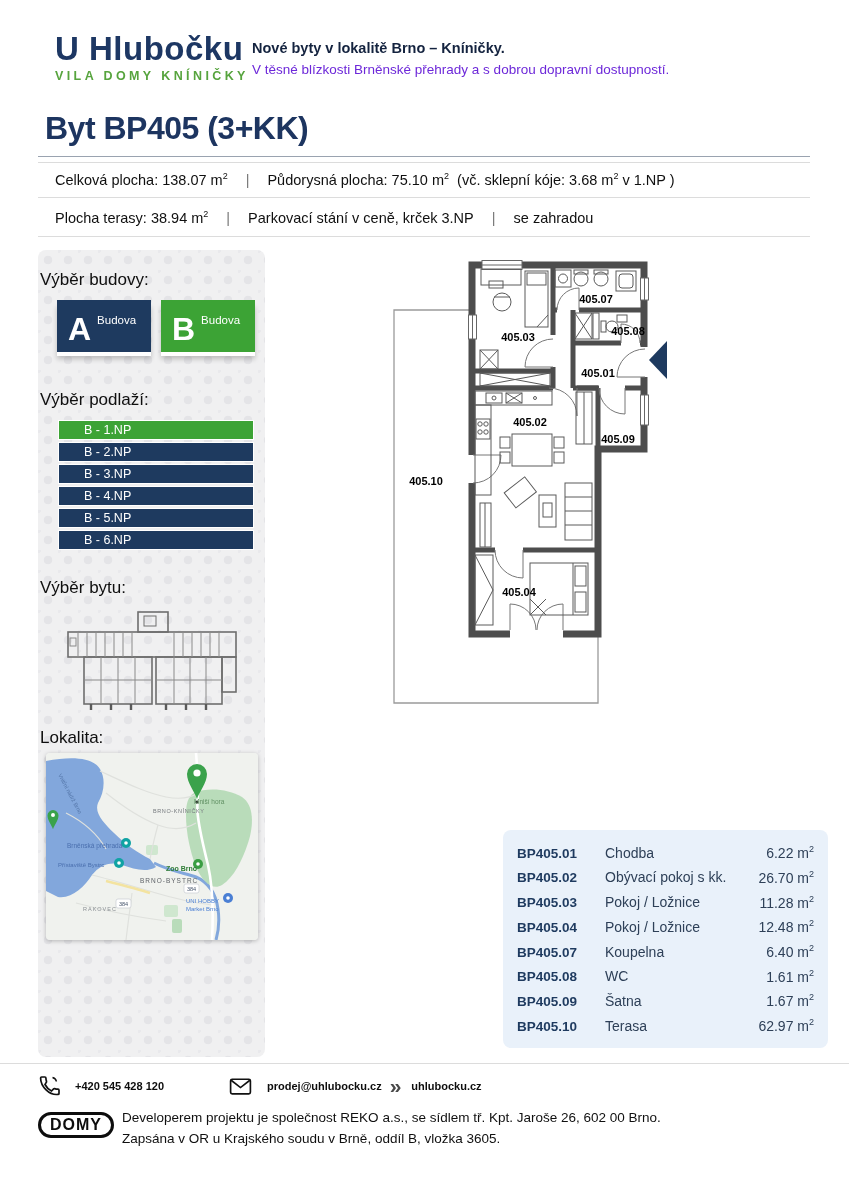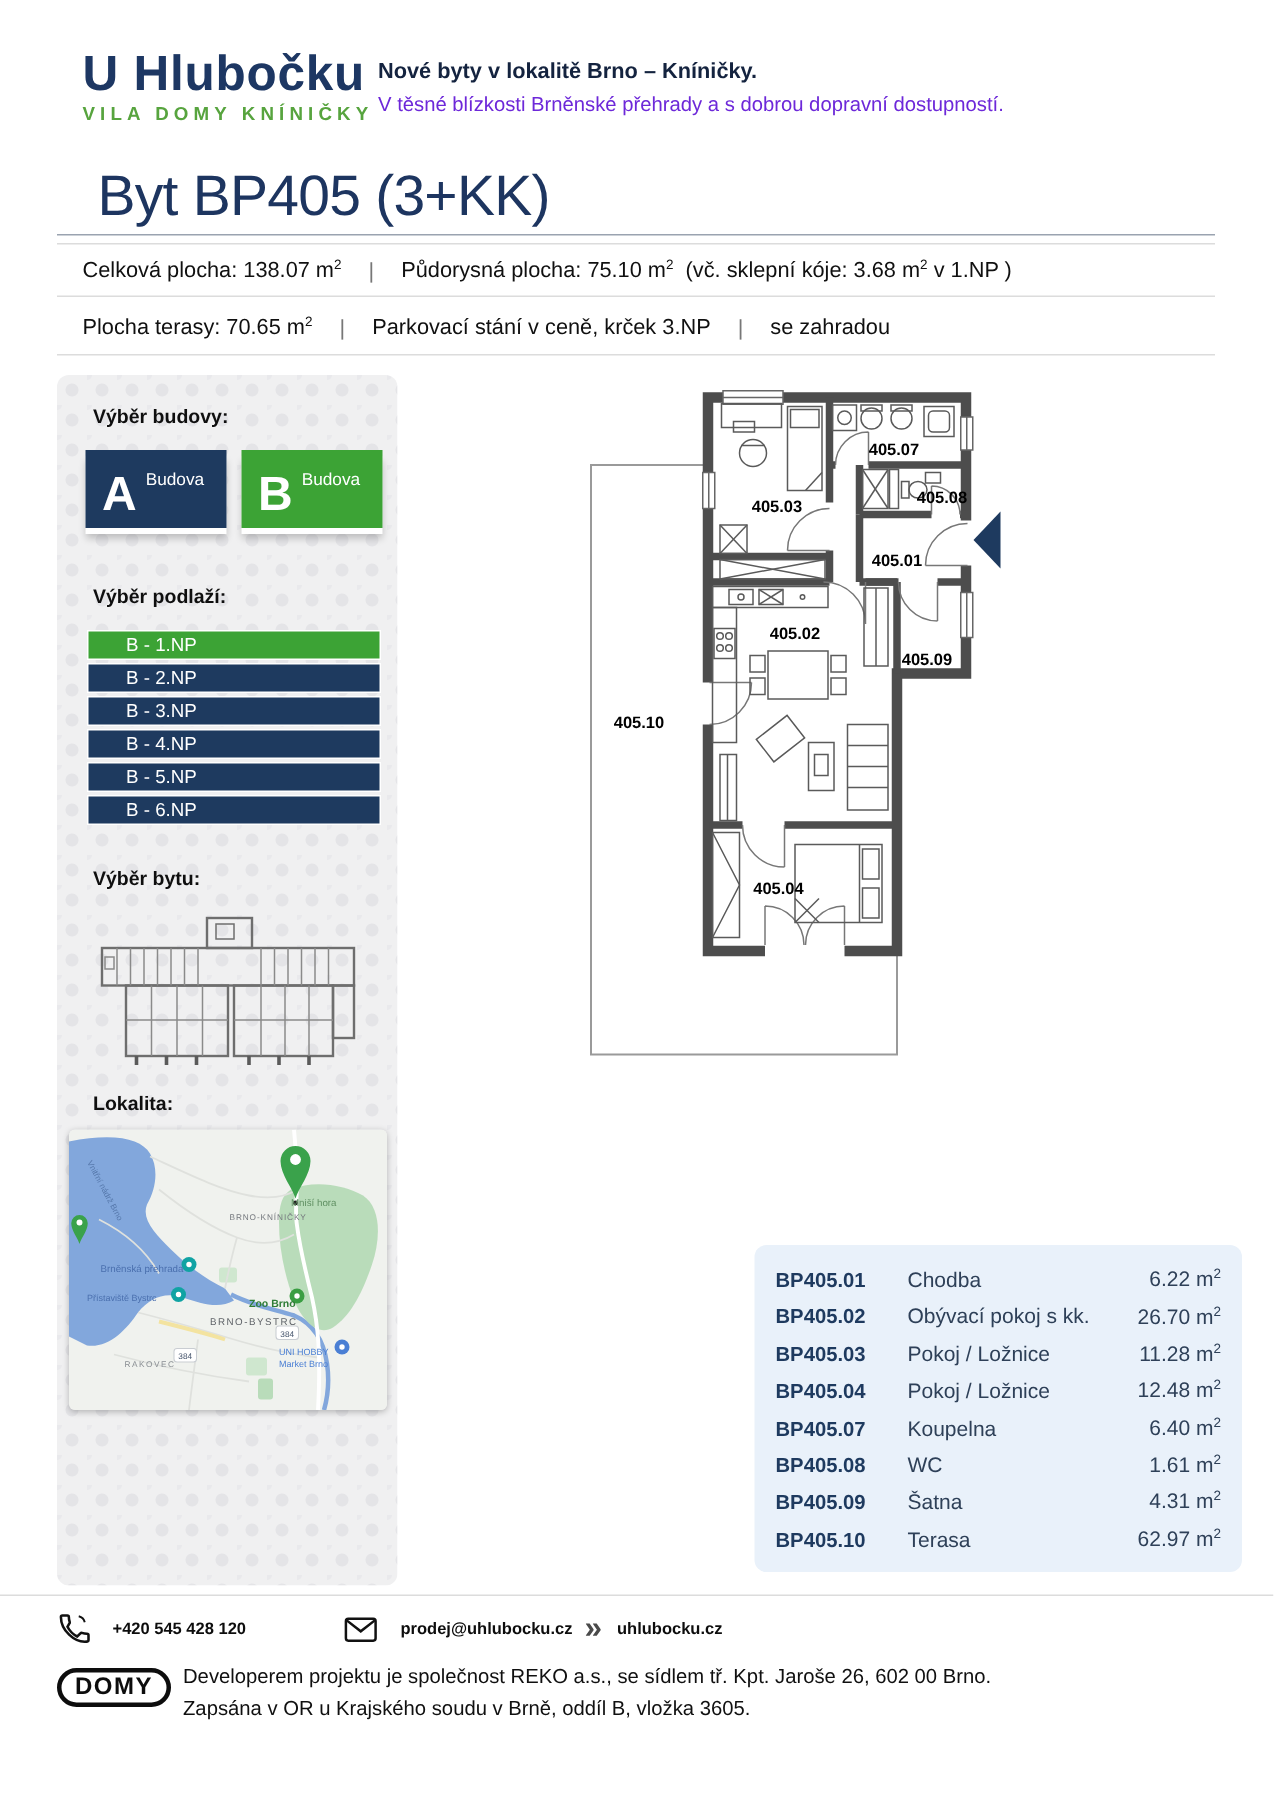--- a/index.html
+++ b/index.html
@@ -5,34 +5,34 @@
   html,body{margin:0;padding:0;background:#fff;}
   body{width:849px;height:1200px;position:relative;overflow:hidden;
        font-family:"Liberation Sans","DejaVu Sans",sans-serif;color:#111;}
   .abs{position:absolute;}
   
   .logo-title{font-size:33px;font-weight:800;color:#1d3763;letter-spacing:.5px;line-height:1;}
   .logo-sub{font-size:12.5px;font-weight:700;color:#57a43e;letter-spacing:3.4px;margin-top:4px;}
   .tagline-b{font-size:14.5px;font-weight:800;color:#14233f;}
   .tagline-t{font-size:13.5px;color:#6d28d9;margin-top:6px;}
   
-  .page-title{font-size:38px;font-weight:400;color:#1d3560;letter-spacing:-.5px;line-height:1;margin-left:20px;}
+  .page-title{font-size:32px;font-weight:700;color:#1d3560;letter-spacing:-.5px;line-height:1;}
   .hr{position:absolute;height:1px;background:#dcdcdc;left:38px;width:772px;}
   
   .info-row{position:absolute;left:55px;font-size:14.5px;color:#101010;white-space:nowrap;}
   .info-row sup{font-size:9px;}
   .pipe{color:#777;margin:0 18px;}
   
   .sidebar{left:38px;top:250px;width:227px;height:807px;border-radius:8px;
     background-color:#f0f0f1;
     background-image:
       radial-gradient(circle at 10px 10px,#e4e4e7 4px,transparent 4.6px),
       radial-gradient(circle at 0px 0px,#e9e9ec 3px,transparent 3.6px);
     background-size:20px 20px,20px 20px;}
-  .sb-h{position:absolute;left:24px;font-size:13px;font-weight:700;color:#0f0f0f;}
+  .sb-h{position:absolute;left:2px;font-size:17px;font-weight:400;color:#0f0f0f;}
   .bld-row{position:absolute;left:19px;top:50px;display:flex;gap:10px;}
   .bld{width:94px;height:52px;display:flex;align-items:center;color:#fff;cursor:pointer;
        box-shadow:0 4px 0 #ffffff,0 7px 5px rgba(0,0,0,.22);}
   .bld .ltr{font-size:32px;font-weight:800;margin:6px 6px 0 11px;line-height:1;}
   .bld .lbl{font-size:11.5px;margin-top:-12px;}
   .bld-a{background:#1e3a5f;}
   .bld-b{background:#3ca335;}
   .floors{position:absolute;left:20px;top:170px;width:196px;}
   .floor{height:18px;line-height:18px;background:#1e3a5f;border:1px solid #fff;
          color:#fff;font-size:12.5px;padding-left:25px;margin-bottom:2px;cursor:pointer;}
@@ -73,21 +73,21 @@
 <div class="abs page-title" style="left:45px;top:112px;">Byt BP405 (3+KK)</div>
 <div class="hr" style="top:156px;background:#9aa3b0;"></div>
 <div class="hr" style="top:162px;"></div>
 <div class="hr" style="top:197px;"></div>
 <div class="hr" style="top:236px;"></div>
 
 <div class="info-row" style="top:171px;">
   <span>Celková plocha: 138.07 m</span><sup>2</sup><span class="pipe">|</span><span>Půdorysná plocha: 75.10 m</span><sup>2</sup><span>&nbsp;&nbsp;</span><span>(vč. sklepní kóje: 3.68 m</span><sup>2</sup><span> v 1.NP )</span>
 </div>
 <div class="info-row" style="top:209px;">
-  <span>Plocha terasy:  70.65 m</span><sup>2</sup><span class="pipe">|</span><span>Parkovací stání v ceně, krček 3.NP</span><span class="pipe">|</span><span>se zahradou</span>
+  <span>Plocha terasy:  38.94 m</span><sup>2</sup><span class="pipe">|</span><span>Parkovací stání v ceně, krček 3.NP</span><span class="pipe">|</span><span>se zahradou</span>
 </div>
 
 <div class="abs sidebar">
   <div class="sb-h" style="top:20px;">Výběr budovy:</div>
 
   <div class="bld-row">
     <div class="bld bld-a">
       <span class="ltr">A</span>
       <span class="lbl">Budova</span>
     </div>
@@ -362,21 +362,21 @@
       <span class="tarea"><span>6.40 m</span><sup>2</sup></span>
     </div>
   <div class="trow">
       <span class="tcode">BP405.08</span>
       <span class="tname">WC</span>
       <span class="tarea"><span>1.61 m</span><sup>2</sup></span>
     </div>
   <div class="trow">
       <span class="tcode">BP405.09</span>
       <span class="tname">Šatna</span>
-      <span class="tarea"><span>4.31 m</span><sup>2</sup></span>
+      <span class="tarea"><span>1.67 m</span><sup>2</sup></span>
     </div>
   <div class="trow">
       <span class="tcode">BP405.10</span>
       <span class="tname">Terasa</span>
       <span class="tarea"><span>62.97 m</span><sup>2</sup></span>
     </div>
 </div>
 
 <div class="hr" style="top:1063px;left:0;width:849px;"></div>
 <div class="abs contact">

